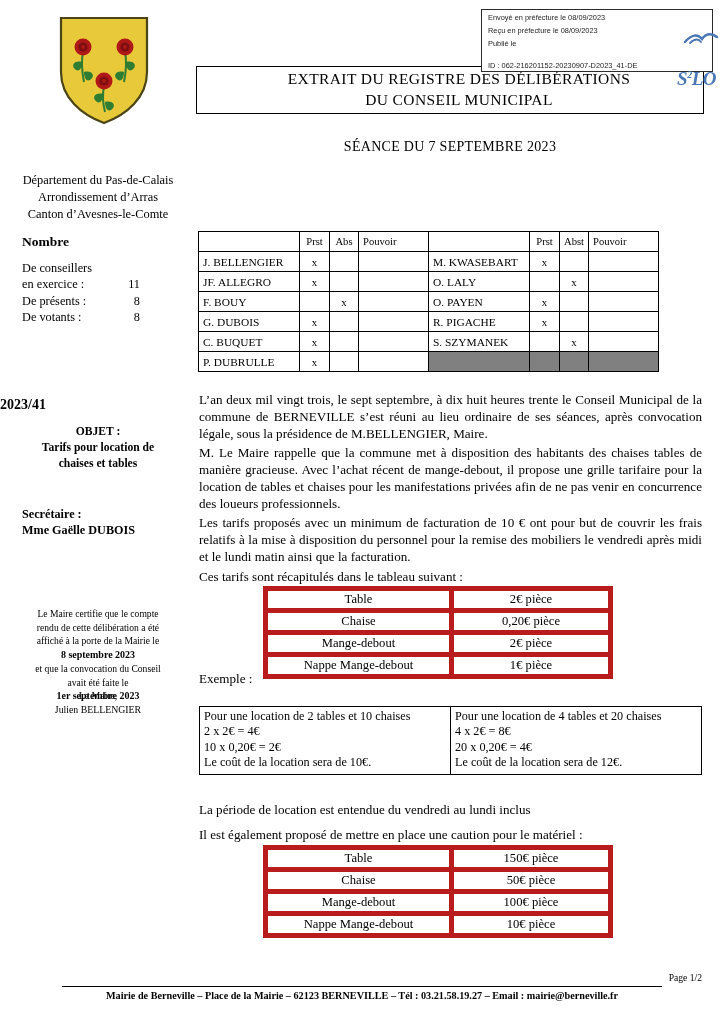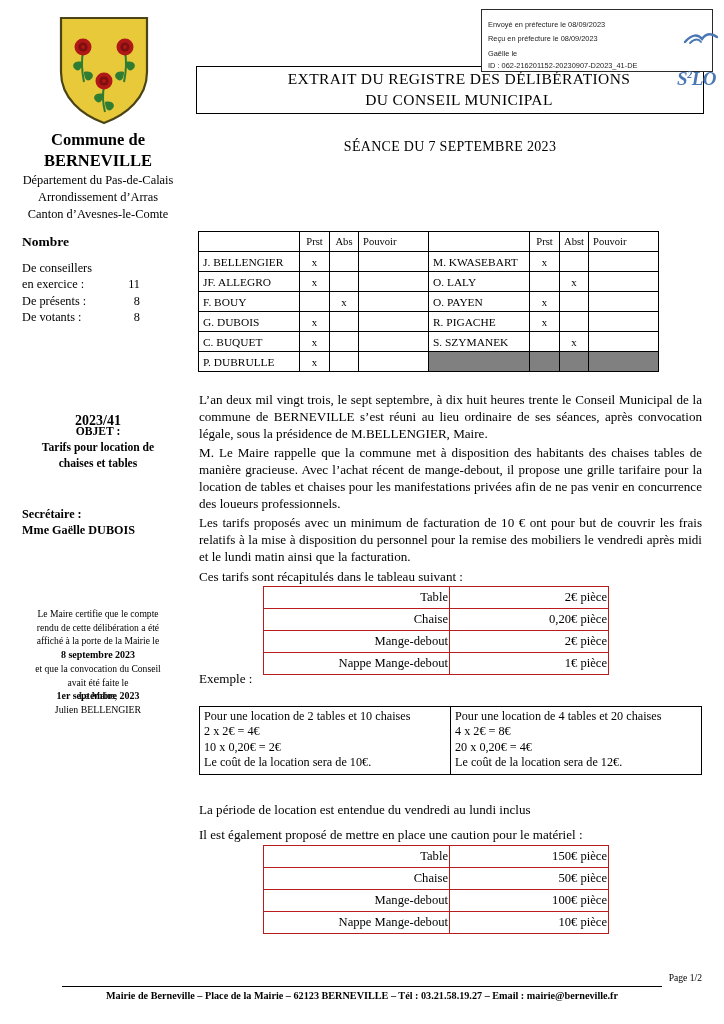--- a/index.html
+++ b/index.html
@@ -29,21 +29,21 @@
     border: 1px solid #2b2b2b;
     background: #ffffff;
     font-family: "Liberation Sans", sans-serif;
     font-size: 7.4px;
     color: #1c1c1c;
     padding: 4px 6px 0 6px;
     box-sizing: border-box;
     z-index: 6;
     line-height: 1.0;
   }
-  .stamp-line { margin-bottom: 5.5px; white-space: nowrap; margin-top: 7px; }
+  .stamp-line { margin-bottom: 5.5px; white-space: nowrap; }
   .stamp-id {
     position: absolute;
     left: 481px;
     top: 58px;
     width: 232px;
     height: 14px;
     border: 1px solid #2b2b2b;
     border-top: none;
     background: #ffffff;
     font-family: "Liberation Sans", sans-serif;
@@ -151,24 +151,22 @@
   }
   .nombre-row { display: flex; white-space: nowrap; }
   .nombre-row .lbl { display: inline-block; width: 92px; }
   .nombre-row .val { display: inline-block; width: 26px; text-align: right; }
 
   .num-delib {
     position: absolute;
     left: 0;
     top: 397px;
     width: 196px;
-    text-align: center;
     font-weight: bold;
     font-size: 14px;
-    margin-top: 16px;
   }
   .objet {
     position: absolute;
     left: 14px;
     top: 424px;
     width: 168px;
     text-align: center;
     font-weight: bold;
     font-size: 11.6px;
     line-height: 1.4;
@@ -239,23 +237,23 @@
   .body-p.nojust { text-align: left; }
 
   
   .price-table {
     position: absolute;
     border-collapse: collapse;
     font-size: 12.6px;
     table-layout: fixed;
   }
   .price-table td {
-    border: 1px solid #b91c1c;
+    border: 5px solid #b91c1c;
     height: 22px;
-    text-align: right;
+    text-align: center;
     vertical-align: middle;
     box-sizing: border-box;
   }
   .price-table .c-item { width: 186px; }
   .price-table .c-val  { width: 159px; }
 
   
   .ex-table {
     position: absolute;
     left: 199px;
@@ -301,21 +299,21 @@
   }
 </style>
 </head>
 <body>
 
 <div id="page">
 
   <div class="stamp">
     <div class="stamp-line">Envoyé en préfecture le 08/09/2023</div>
     <div class="stamp-line">Reçu en préfecture le 08/09/2023</div>
-    <div class="stamp-line">Gaëlle le</div>
+    <div class="stamp-line">Publié le</div>
   </div>
   <div class="slo-logo">
     <span>S</span><sup>2</sup><span>LO</span>
   </div>
   <svg class="slo-bird" width="34" height="16" viewBox="0 0 34 16">
     <path d="M1 11 C8 3, 14 3, 18 8 C22 2, 28 2, 33 6" stroke="#4a78b4" stroke-width="2.4" fill="none" stroke-linecap="round"></path>
     <path d="M6 12 C11 7, 15 8, 17 11" stroke="#4a78b4" stroke-width="1.8" fill="none" stroke-linecap="round"></path>
   </svg>
   <div class="stamp-id">ID : 062-216201152-20230907-D2023_41-DE</div>
 
@@ -340,24 +338,20 @@
     <g>
       <path d="M48 72 C46 82, 47 90, 49 98" stroke="#2e7d32" stroke-width="2" fill="none"></path>
       <path d="M47 80 C39 78, 35 84, 41 88 C45 90, 47 85, 47 80 Z" fill="#2e7d32"></path>
       <path d="M49 88 C57 86, 61 92, 55 96 C51 98, 49 93, 49 88 Z" fill="#2e7d32"></path>
       <circle cx="48" cy="67" r="8.5" fill="#b01818"></circle>
       <circle cx="48" cy="67" r="4.6" fill="#7d0f0f"></circle>
       <circle cx="48" cy="67" r="1.9" fill="#b01818"></circle>
     </g>
   </svg>
 
-  <div class="commune-name">
-    <div>Commune de</div>
-    <div>BERNEVILLE</div>
-  </div>
   <div class="commune-sub">
     <div>Département du Pas-de-Calais</div>
     <div>Arrondissement d’Arras</div>
     <div>Canton d’Avesnes-le-Comte</div>
   </div>
 
   <div class="nombre-head">Nombre</div>
   <div class="nombre-block">
     <div class="nombre-row">
       <span class="lbl">De conseillers</span>

